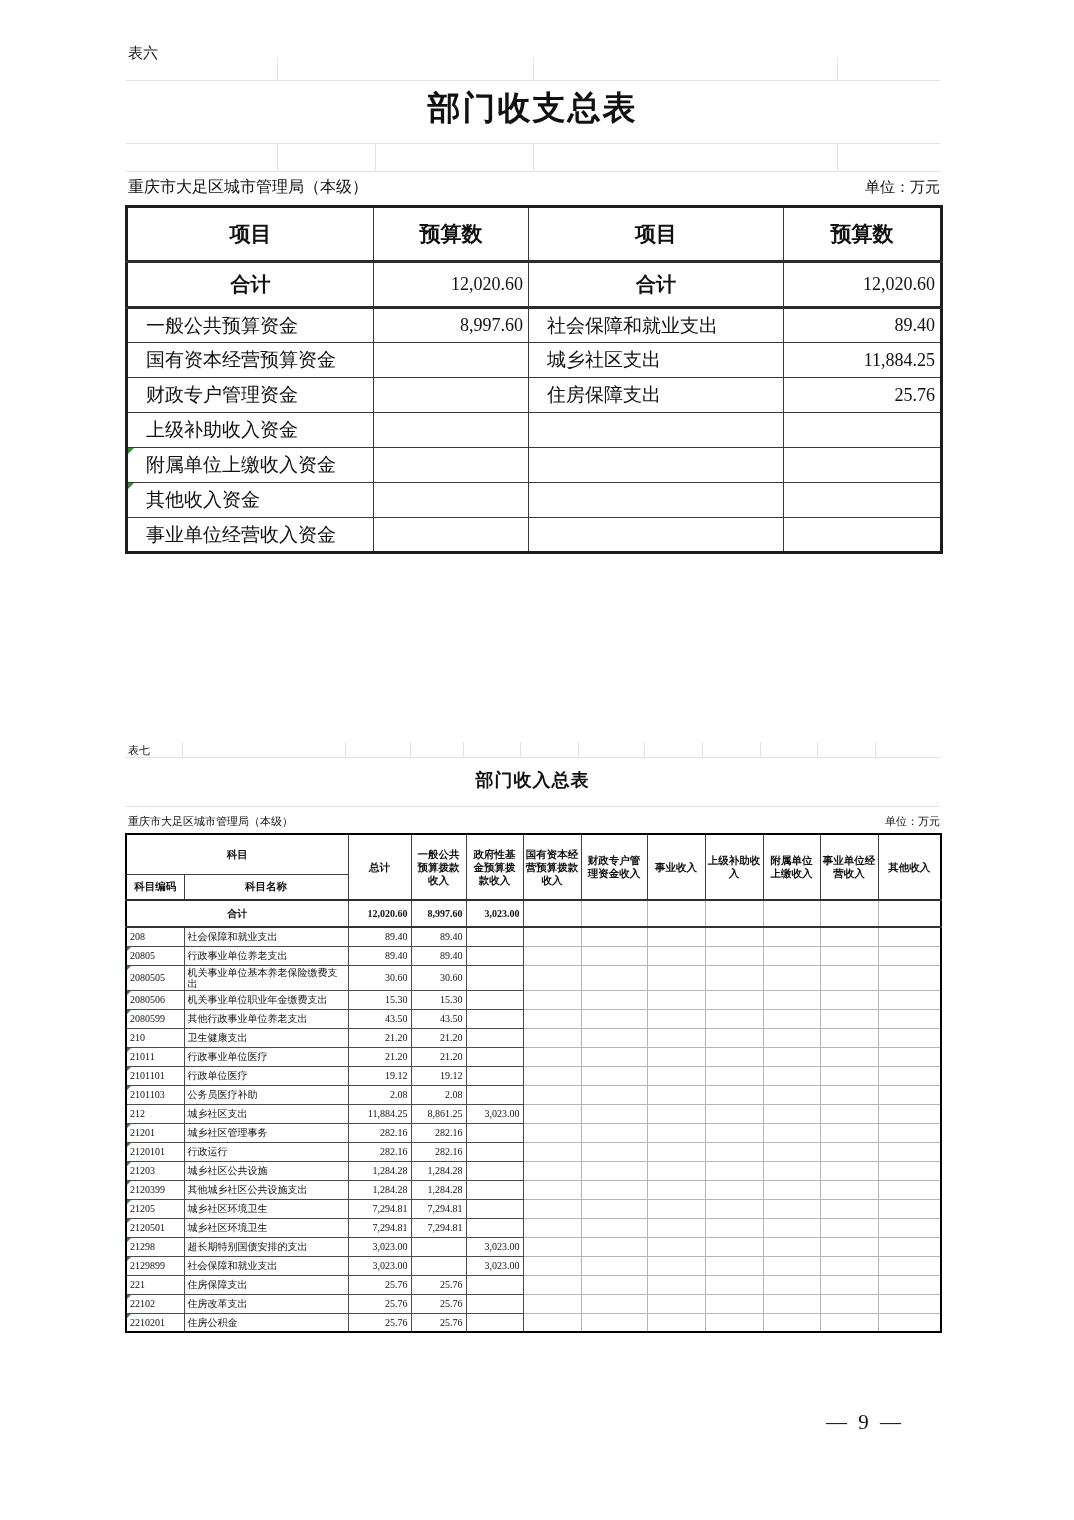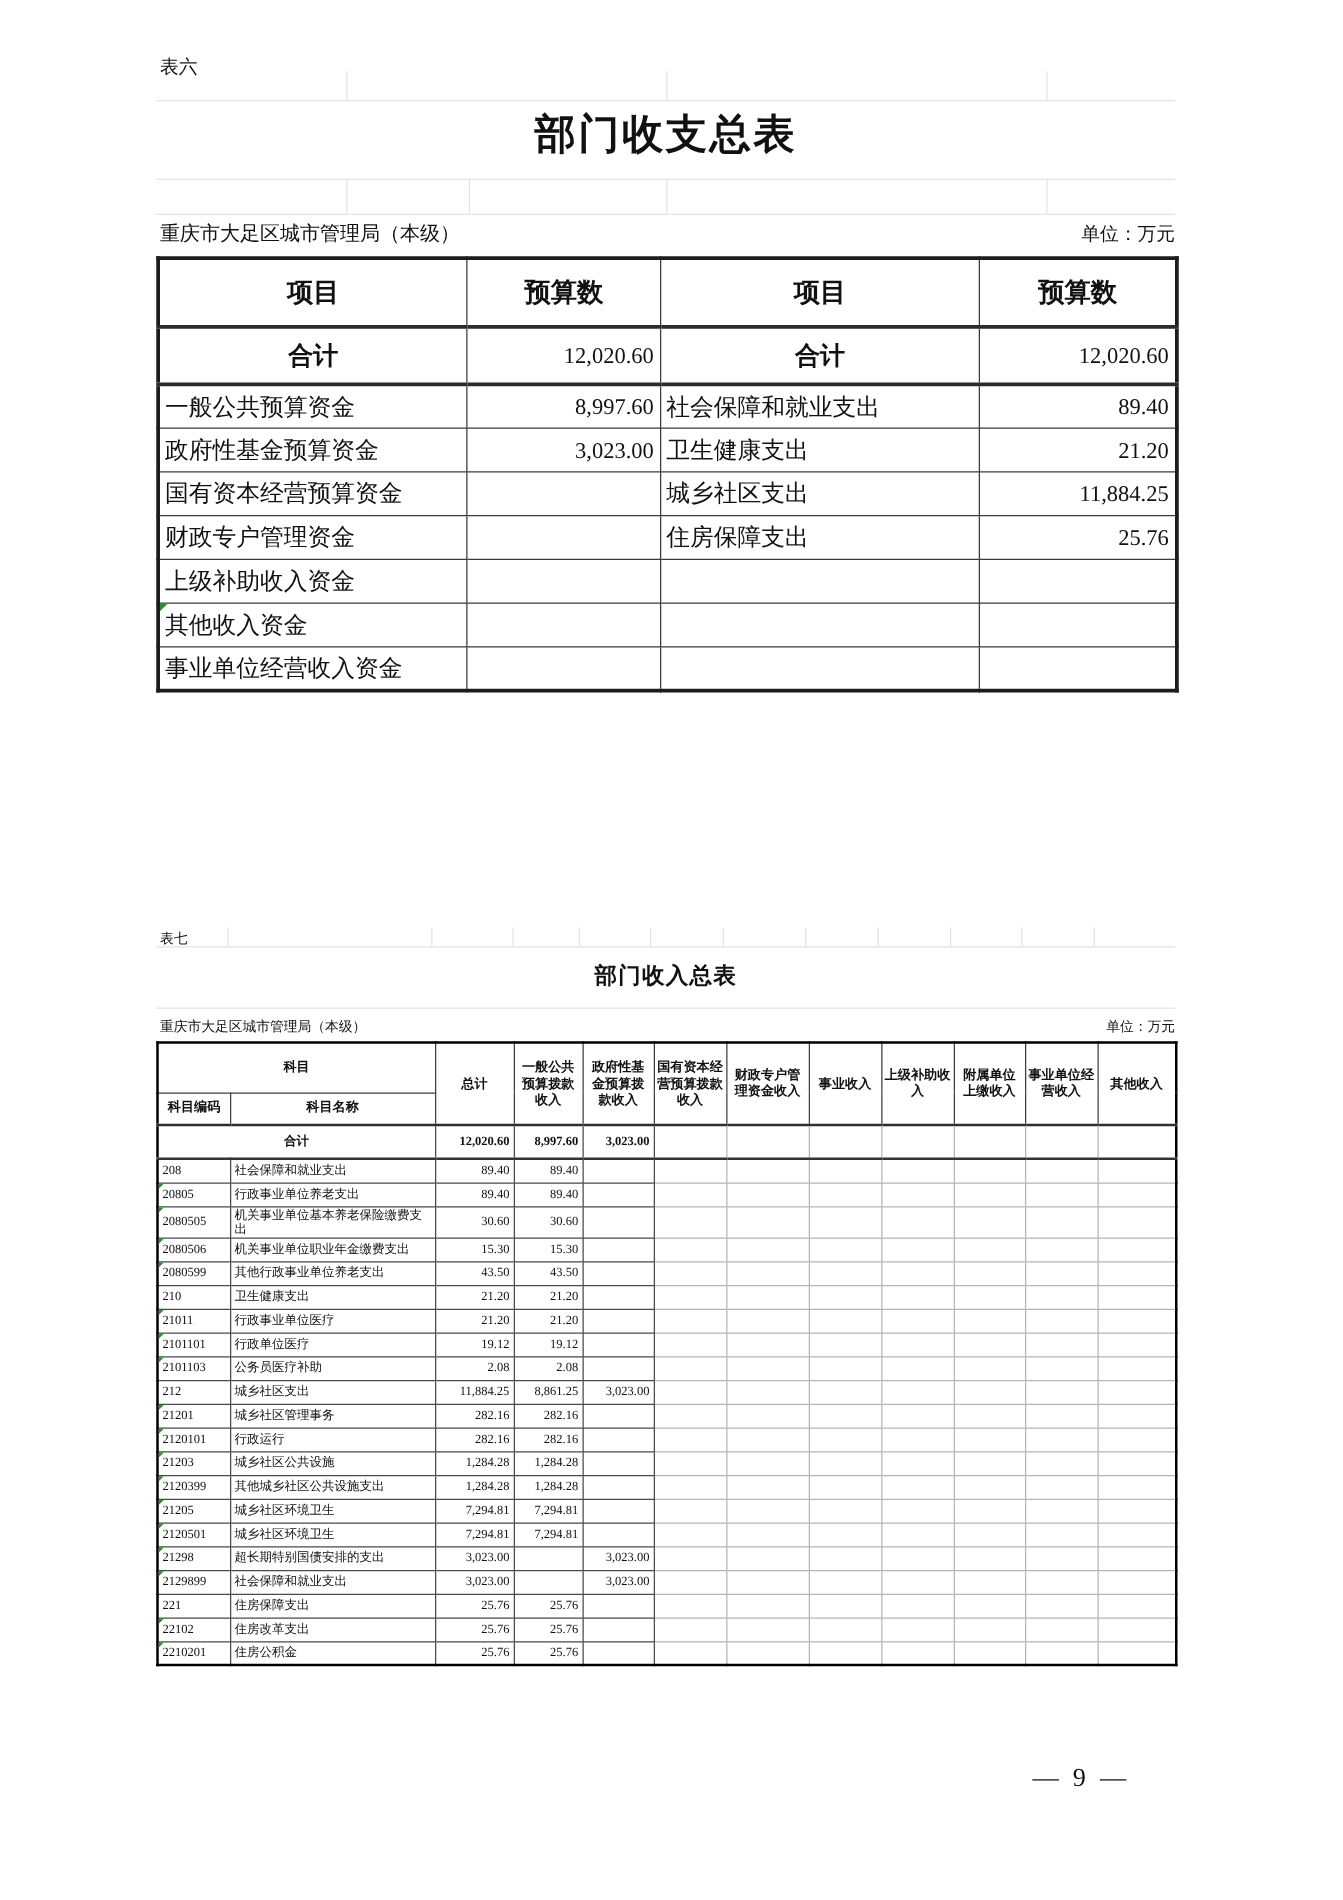--- a/index.html
+++ b/index.html
@@ -20,21 +20,21 @@
   .t6-org { position:absolute; left:128px; top:177px; font-size:16px; }
   .t6-unit { position:absolute; right:134px; top:178px; font-size:15px; }
 
   table.t6 { position:absolute; left:125px; top:205px; width:815px;
     border-collapse:collapse; table-layout:fixed; border:3px solid #1c1c1c; }
   table.t6 th, table.t6 td { border:1.5px solid #3a3a3a; overflow:hidden; }
   .t6 tr.h1 th { height:61px; font-size:22px; font-weight:bold; border-bottom:3px solid #2b2b2b; }
   .t6 tr.h2 th { height:55px; font-size:21px; font-weight:bold; border-bottom:3px solid #2b2b2b; }
   .t6 td { height:35px; font-size:19px; }
   .t6 tr.total-row td { height:46px; border-bottom:3px solid #2b2b2b; }
-  .t6 .lbl { text-align:left; padding-left:4px; white-space:nowrap; }
+  .t6 .lbl { text-align:left; padding-left:18px; white-space:nowrap; }
   .t6 .ctr { text-align:center; font-weight:bold; font-size:20px; }
   .t6 .num { text-align:right; padding-right:5px; font-size:18px; }
 
   
   .t7-tag { position:absolute; left:128px; top:743px; font-size:11px; }
   .t7-title { position:absolute; left:125px; top:762px; width:815px; height:36px;
     line-height:36px; text-align:center; font-size:18px; font-weight:bold; letter-spacing:1px; }
   .t7-org { position:absolute; left:128px; top:814px; font-size:11px; }
   .t7-unit { position:absolute; right:134px; top:814px; font-size:11px; }
 
@@ -124,26 +124,20 @@
       </tr>
     </tbody>
     <tbody>
   <tr>
     <td class="lbl">一般公共预算资金</td>
     <td class="num">8,997.60</td>
     <td class="lbl">社会保障和就业支出</td>
     <td class="num">89.40</td>
   </tr>
 
-  <tr>
-    <td class="lbl">政府性基金预算资金</td>
-    <td class="num">3,023.00</td>
-    <td class="lbl">卫生健康支出</td>
-    <td class="num">21.20</td>
-  </tr>
 
   <tr>
     <td class="lbl">国有资本经营预算资金</td>
     <td class="num"></td>
     <td class="lbl">城乡社区支出</td>
     <td class="num">11,884.25</td>
   </tr>
 
   <tr>
     <td class="lbl">财政专户管理资金</td>
@@ -153,20 +147,26 @@
   </tr>
 
 
   <tr>
     <td class="lbl">上级补助收入资金</td>
     <td class="num"></td>
     <td class="lbl"></td>
     <td class="num"></td>
   </tr>
 
+  <tr>
+    <td class="lbl mk">附属单位上缴收入资金</td>
+    <td class="num"></td>
+    <td class="lbl"></td>
+    <td class="num"></td>
+  </tr>
 
   <tr>
     <td class="lbl mk">其他收入资金</td>
     <td class="num"></td>
     <td class="lbl"></td>
     <td class="num"></td>
   </tr>
 
   <tr>
     <td class="lbl">事业单位经营收入资金</td>

